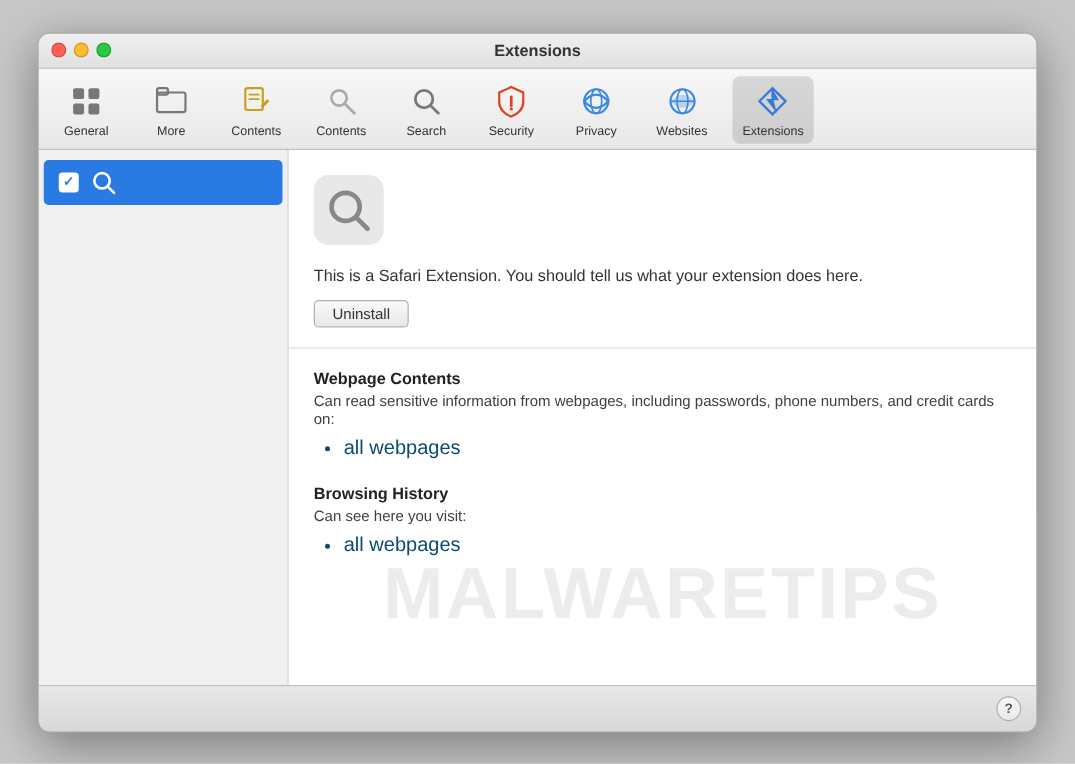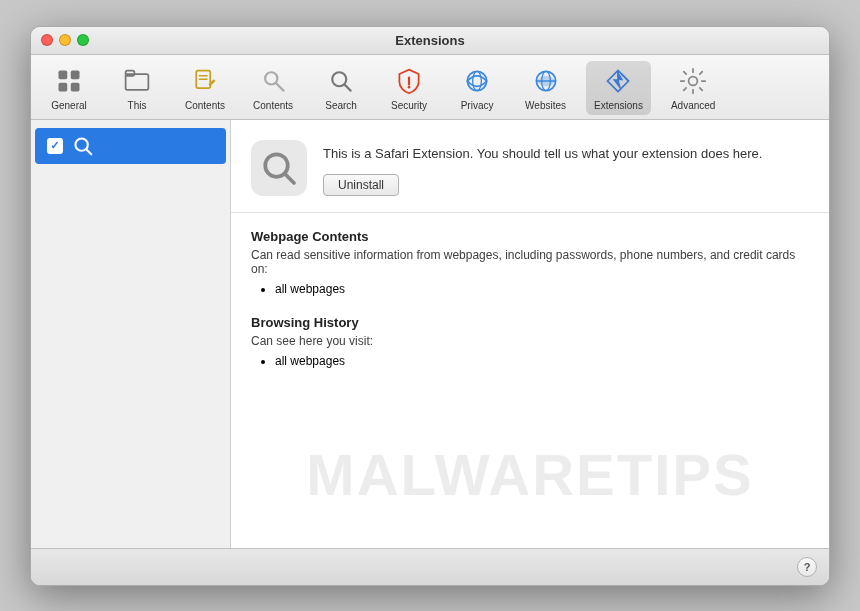--- a/index.html
+++ b/index.html
@@ -192,26 +192,27 @@
       font-size: 58px;
       font-weight: 900;
       color: rgba(180,180,180,0.25);
       letter-spacing: 2px;
       white-space: nowrap;
     }
 
     
     .ext-header {
       display: flex;
-      align-items: flex-end;
+      align-items: flex-start;
       gap: 16px;
       padding: 20px 20px 16px;
       border-bottom: 1px solid #e0e0e0;
       position: relative;
       z-index: 1;
+      flex-direction: column;
     }
 
     .ext-icon {
       width: 56px;
       height: 56px;
       background: #e8e8e8;
       border-radius: 12px;
       display: flex;
       align-items: center;
       justify-content: center;
@@ -265,22 +266,22 @@
       color: #404040;
       margin-bottom: 4px;
     }
 
     .permission-list {
       list-style: disc;
       padding-left: 24px;
     }
 
     .permission-list li {
-      font-size: 12px;
-      color: #000000;
+      font-size: 16px;
+      color: #0c4a6e;
       line-height: 1.6;
     }
 
     
     .bottom-bar {
       background: linear-gradient(to bottom, #e8e8e8, #d8d8d8);
       border-top: 1px solid #c0c0c0;
       padding: 8px 12px;
       display: flex;
       align-items: center;
@@ -348,21 +349,21 @@
       <span class="toolbar-label">General</span>
     </div>
 
     <div class="toolbar-item">
       <div class="toolbar-icon">
         <svg class="toolbar-svg" viewBox="0 0 32 32">
           <rect x="3" y="8" width="26" height="18" rx="2" fill="none" stroke="#777" stroke-width="2"></rect>
           <rect x="3" y="4" width="10" height="6" rx="2" fill="none" stroke="#777" stroke-width="2"></rect>
         </svg>
       </div>
-      <span class="toolbar-label">This</span>
+      <span class="toolbar-label">More</span>
     </div>
 
     <div class="toolbar-item">
       <div class="toolbar-icon">
         <svg class="toolbar-svg" viewBox="0 0 32 32">
           <rect x="6" y="4" width="16" height="20" rx="2" fill="none" stroke="#c8a020" stroke-width="2"></rect>
           <line x1="9" y1="10" x2="19" y2="10" stroke="#c8a020" stroke-width="1.5"></line>
           <line x1="9" y1="14" x2="19" y2="14" stroke="#c8a020" stroke-width="1.5"></line>
           <path d="M20 20 L26 14 L28 16 L22 22 Z" fill="#c8a020"></path>
         </svg>
@@ -430,29 +431,20 @@
           <path d="M4 16 L16 4 L28 16 L16 28 Z" fill="none" stroke="#3a7ad5" stroke-width="2"></path>
           <line x1="16" y1="4" x2="16" y2="12" stroke="#3a7ad5" stroke-width="2"></line>
           <line x1="20" y1="8" x2="28" y2="16" stroke="#3a7ad5" stroke-width="2"></line>
 
           <path d="M16 5 L22 15 L17 15 L20 27 L10 14 L15 14 Z" fill="#3a7ad5"></path>
         </svg>
       </div>
       <span class="toolbar-label">Extensions</span>
     </div>
 
-    <div class="toolbar-item">
-      <div class="toolbar-icon">
-        <svg class="toolbar-svg" viewBox="0 0 32 32">
-          <circle cx="16" cy="16" r="5" fill="none" stroke="#888" stroke-width="2"></circle>
-          <path d="M16 2 L16 6 M16 26 L16 30 M2 16 L6 16 M26 16 L30 16 M5.4 5.4 L8.2 8.2 M23.8 23.8 L26.6 26.6 M26.6 5.4 L23.8 8.2 M8.2 23.8 L5.4 26.6" stroke="#888" stroke-width="2" stroke-linecap="round"></path>
-        </svg>
-      </div>
-      <span class="toolbar-label">Advanced</span>
-    </div>
 
   </div>
 
   <div class="content-area">
 
     <div class="sidebar">
       <div class="sidebar-item selected">
         <div class="sidebar-item-checkbox">
           <span class="checkmark">✓</span>
         </div>

